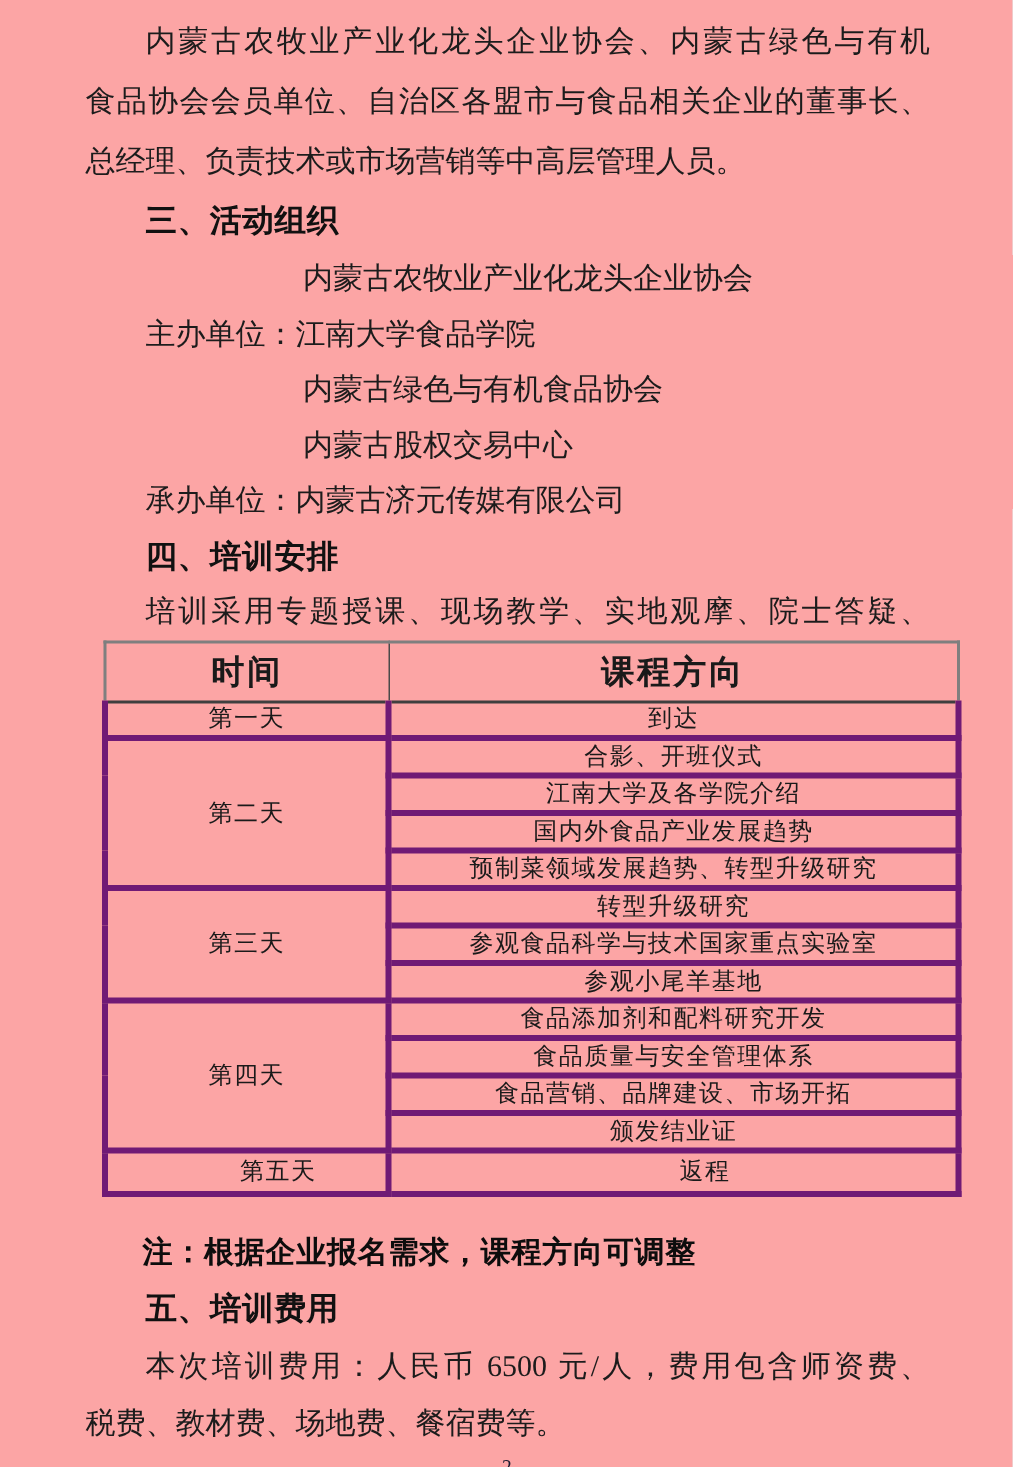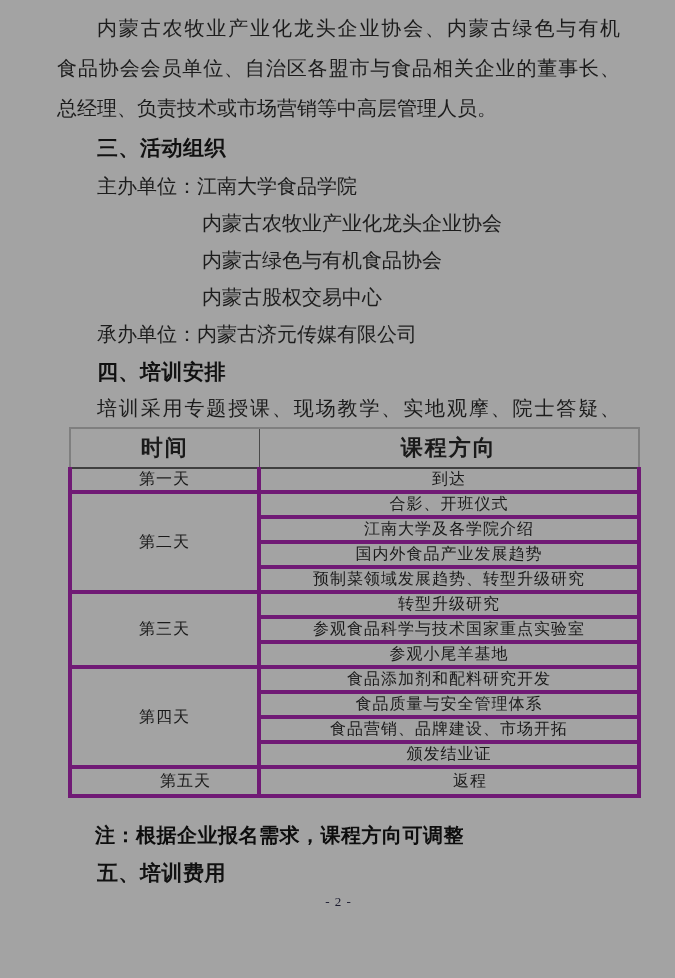--- a/index.html
+++ b/index.html
@@ -1,21 +1,21 @@
 <!DOCTYPE html>
 <html><head>
 <meta charset="utf-8">
 <style>
   html,body { margin:0; padding:0; background:#e8e8e8; }
   .page {
     position: relative;
     width: 675px;
     height: 978px;
     margin: 0 auto;
-    background: #a3a3a3;
+    background: #fca5a5;
     box-sizing: border-box;
     padding: 8px 55px 0 57px;
     font-family: "Liberation Serif", "DejaVu Serif", serif;
     color: #1c1c1c;
     overflow: hidden;
   }
   .body-line {
     font-size: 20px;
     line-height: 40px;
     text-align: justify;
@@ -114,22 +114,22 @@
 
   <div>
     <div class="body-line indent">内蒙古农牧业产业化龙头企业协会、内蒙古绿色与有机</div>
     <div class="body-line">食品协会会员单位、自治区各盟市与食品相关企业的董事长、</div>
     <div class="body-line last">总经理、负责技术或市场营销等中高层管理人员。</div>
   </div>
 
   <div class="heading">三、活动组织</div>
 
   <div class="org-block">
+    <div class="org-line cont-line">内蒙古农牧业产业化龙头企业协会</div>
     <div class="org-line label-line"><span>主办单位：</span><span>江南大学食品学院</span></div>
-    <div class="org-line cont-line">内蒙古农牧业产业化龙头企业协会</div>
     <div class="org-line cont-line">内蒙古绿色与有机食品协会</div>
     <div class="org-line cont-line">内蒙古股权交易中心</div>
     <div class="org-line label-line"><span>承办单位：</span><span>内蒙古济元传媒有限公司</span></div>
   </div>
 
   <div class="heading h4">四、培训安排</div>
 
   <div>
     <div class="intro-line indent">培训采用专题授课、现场教学、实地观摩、院士答疑、</div>
   </div>
@@ -190,16 +190,20 @@
           <td rowspan="1">第五天</td>
           <td>返程</td>
         </tr>
       </tbody>
   </table>
 
   <div class="note-line">注：根据企业报名需求，课程方向可调整</div>
 
   <div class="heading h5">五、培训费用</div>
 
+  <div>
+    <div class="fee-line indent">本次培训费用：人民币 6500 元/人，费用包含师资费、</div>
+    <div class="fee-line last">税费、教材费、场地费、餐宿费等。</div>
+  </div>
 
   <div class="page-number">- 2 -</div>
 
 </div>
 
 </body></html>

